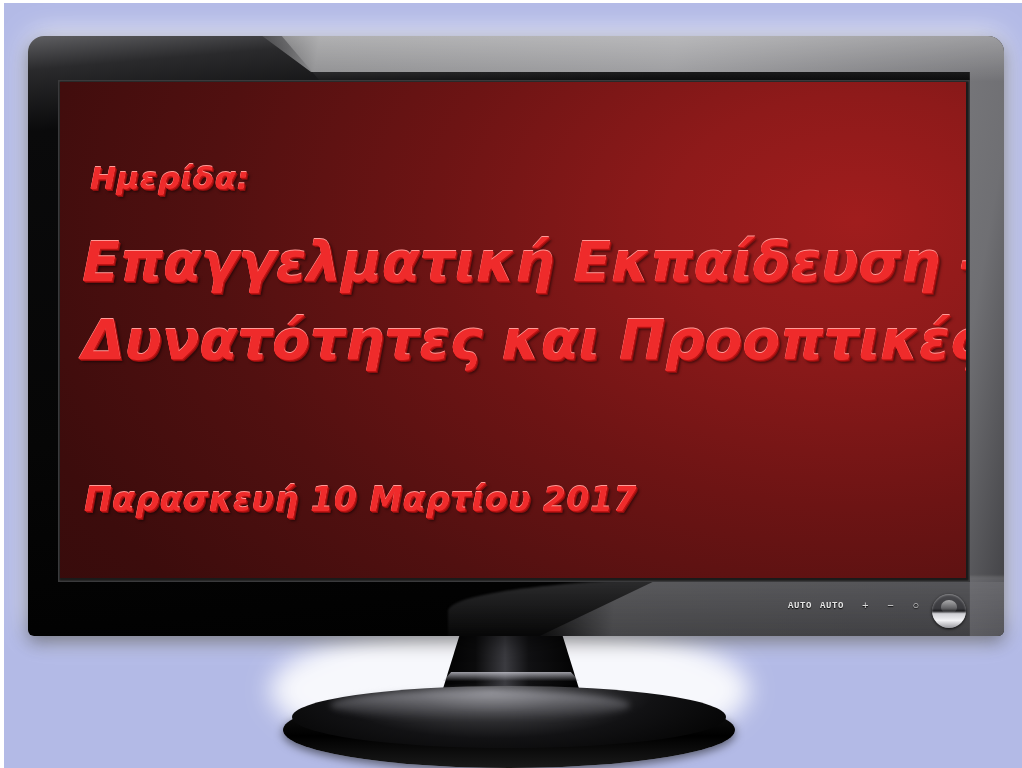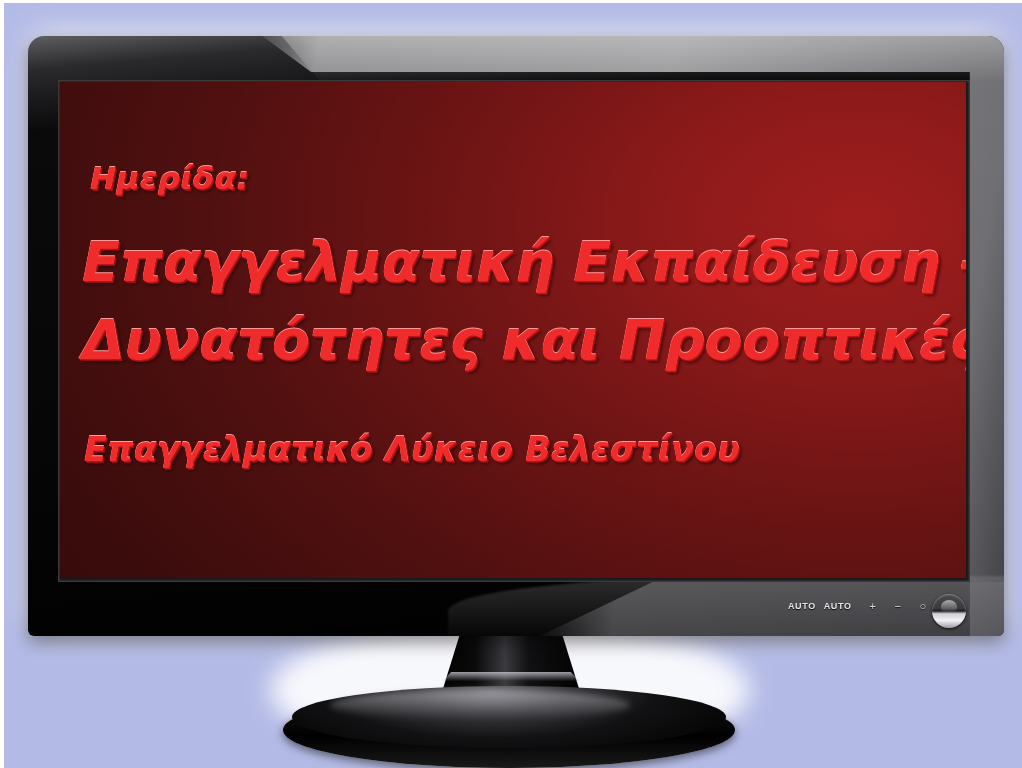--- a/index.html
+++ b/index.html
@@ -264,21 +264,21 @@
   }
 
   
   .controls {
     position: absolute;
     left: 788px;
     top: 600px;
     display: flex;
     align-items: center;
     gap: 18px;
-    font-family: Liberation Sans, sans-serif;
+    font-family: Liberation Mono, monospace;
     font-size: 9px;
     font-weight: bold;
     letter-spacing: .6px;
     color: #e6e6e6;
     text-shadow: 0 1px 1px rgba(0,0,0,.9);
     z-index: 20;
   }
   .controls .gap-small { margin-left: -10px; }
   .ctrl-sym {
     font-size: 11px;
@@ -333,21 +333,21 @@
       <div class="bezel-bottom-sheen"></div>
       <div class="bezel-bottom-curve"></div>
     </div>
 
     <div class="screen-frame"></div>
 
     <div class="screen">
       <div class="txt line-kicker">Ημερίδα:</div>
       <div class="txt line-title1">Επαγγελματική Εκπαίδευση -</div>
       <div class="txt line-title2">Δυνατότητες και Προοπτικές</div>
-      <div class="txt line-sub1">Επαγγελματικό Λύκειο Βελεστίνου</div>
+      <div class="txt line-sub2">Παρασκευή 10 Μαρτίου 2017</div>
     </div>
 
     <div class="controls">
       <span>AUTO</span>
       <span class="gap-small">AUTO</span>
       <span class="ctrl-sym">+</span>
       <span class="ctrl-sym">−</span>
       <span class="ctrl-sym">○</span>
     </div>
 

